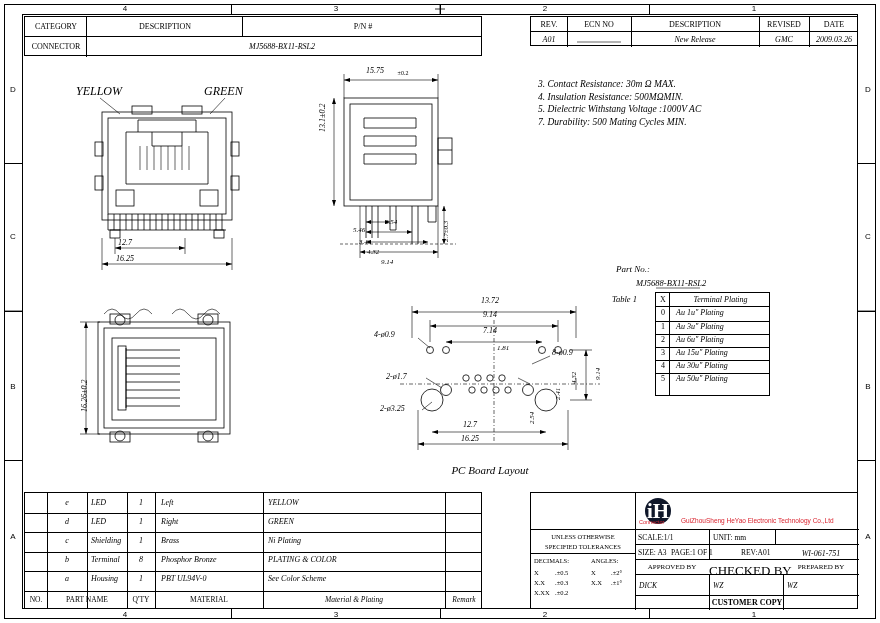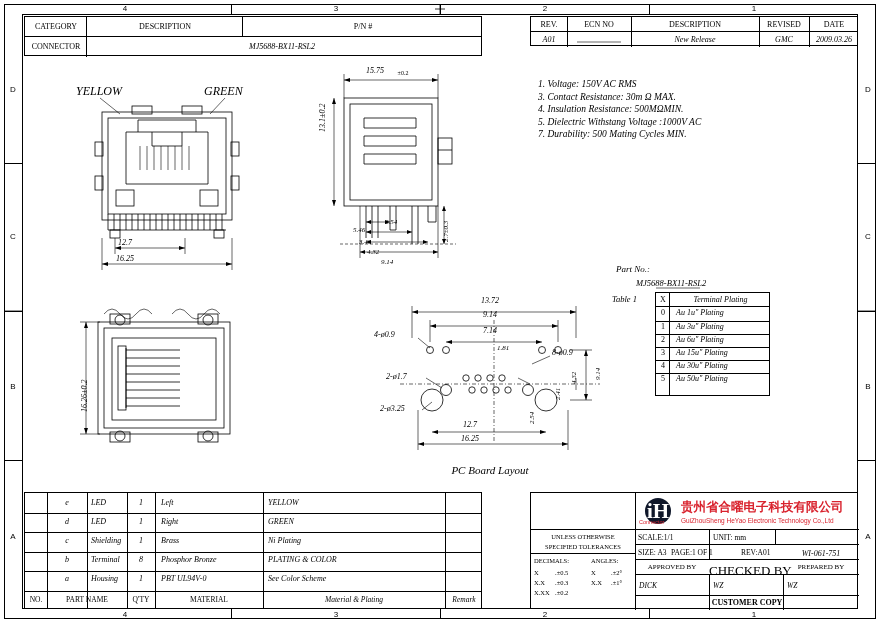--- a/index.html
+++ b/index.html
@@ -167,21 +167,20 @@
     <div class="lbl lbl-i ctr" style="left:36px;top:18px;width:64px;"></div>
     <div class="lbl lbl-i ctr" style="left:100px;top:18px;width:128px;">New Release</div>
     <div class="lbl lbl-i ctr" style="left:228px;top:18px;width:50px;">GMC</div>
     <div class="lbl lbl-i ctr" style="left:278px;top:18px;width:50px;">2009.03.26</div>
     <svg width="70" height="6" style="left:46px;top:23px;">
       <path class="ln-t" d="M0 2 L44 2"></path>
     </svg>
   </div>
 
   <div id="specs" style="position:absolute;">
-    <div class="t">1.  Voltage: 150V AC RMS</div>
     <div class="t">3.  Contact Resistance:  30m Ω MAX.</div>
     <div class="t">4.  Insulation Resistance: 500MΩMIN.</div>
     <div class="t">5.  Dielectric Withstang Voltage :1000V AC</div>
     <div class="t">7.  Durability: 500 Mating Cycles MIN.</div>
   </div>
 
   <div class="lbl lbl-i" style="left:616px;top:264px;font-size:9px;">Part No.:</div>
   <div class="lbl lbl-i" style="left:636px;top:278px;font-size:8.5px;">MJ5688-BX11-RSL2</div>
   <svg width="120" height="10" style="left:656px;top:284px;">
     <path class="ln-t" d="M0 4 L44 4"></path>
@@ -465,21 +464,20 @@
     <div class="hline" style="left:104px;top:81px;width:224px;"></div>
     <div class="hline" style="left:104px;top:102px;width:224px;"></div>
     <div class="vline" style="left:178px;top:36px;height:30px;"></div>
     <div class="vline" style="left:244px;top:36px;height:15px;"></div>
     <div class="vline" style="left:178px;top:81px;height:36px;"></div>
     <div class="vline" style="left:252px;top:81px;height:36px;"></div>
     <div class="hline" style="left:0;top:60px;width:104px;"></div>
 
     <div class="logo-circle" style="left:114px;top:5px;">iH</div>
     <div class="lbl" style="left:108px;top:26px;font-size:5.5px;color:#d9232e;font-family:'Liberation Sans',sans-serif;">Connector</div>
-    <div class="lbl cn-red" style="left:150px;top:6px;font-size:12.5px;font-weight:bold;">贵州省合曜电子科技有限公司</div>
     <div class="lbl" style="left:150px;top:24px;font-size:6.5px;color:#d9232e;font-family:'Liberation Sans',sans-serif;">GuiZhouSheng HeYao Electronic Technology Co.,Ltd</div>
 
     <div class="lbl ctr" style="left:0;top:40px;width:104px;font-size:6.5px;">UNLESS OTHERWISE</div>
     <div class="lbl ctr" style="left:0;top:50px;width:104px;font-size:6.5px;">SPECIFIED TOLERANCES</div>
     <div class="lbl" style="left:3px;top:64px;font-size:6.5px;">DECIMALS:</div>
     <div class="lbl" style="left:60px;top:64px;font-size:6.5px;">ANGLES:</div>
     <div class="lbl" style="left:3px;top:76px;font-size:6.5px;">X</div>
     <div class="lbl" style="left:24px;top:76px;font-size:6.5px;">.±0.5</div>
     <div class="lbl" style="left:3px;top:86px;font-size:6.5px;">X.X</div>
     <div class="lbl" style="left:24px;top:86px;font-size:6.5px;">.±0.3</div>

